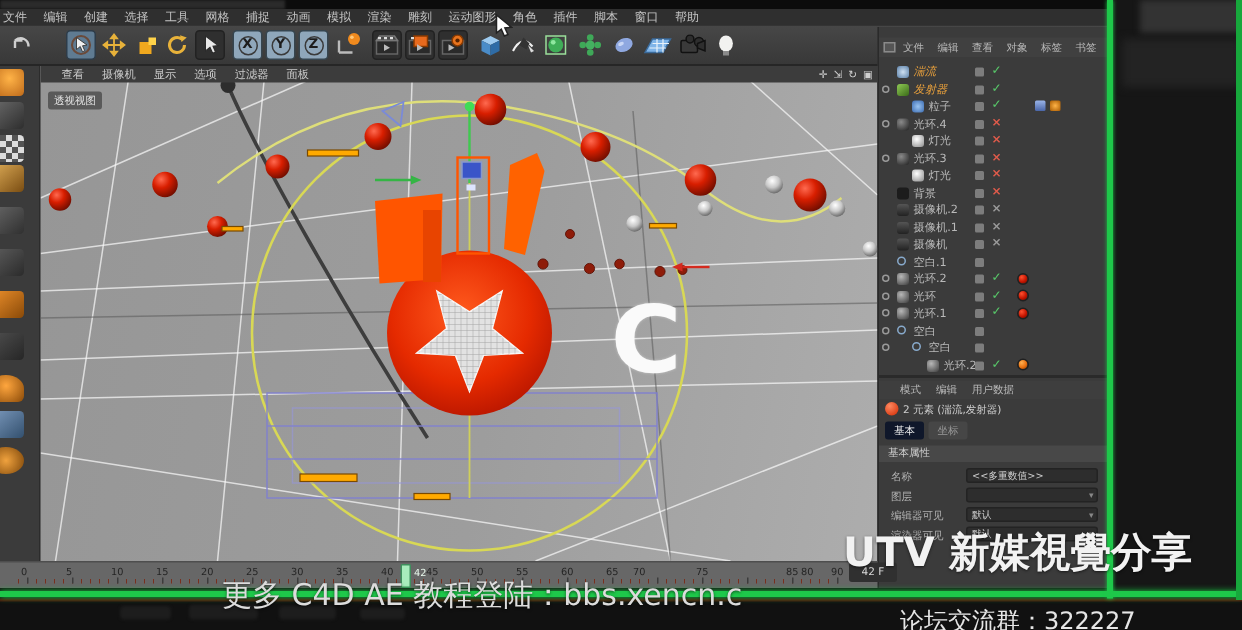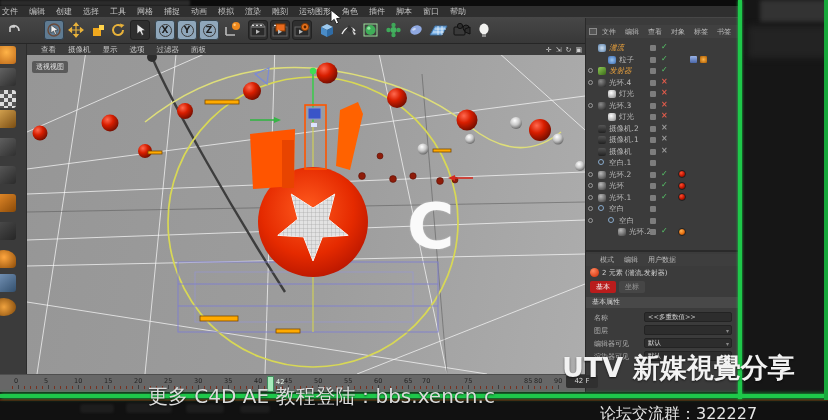--- a/index.html
+++ b/index.html
@@ -71,21 +71,21 @@
   .tag{position:absolute;top:2px;width:7px;height:7px;border-radius:1px;}
   .t1{left:104px;background:linear-gradient(#9ab4e8,#4a66a8);}
   .t2{left:114px;background:radial-gradient(circle,#ffb347,#a85a00);}
   .sep{position:absolute;left:0;top:232px;width:100%;height:2px;background:#2a2a2a;}
   .attr-menu{position:absolute;left:0;top:236px;width:100%;height:12px;display:flex;align-items:center;gap:10px;padding-left:14px;background:#3e3e3e;}
   .attr-menu span{font-size:7px;color:#b9b9b9;white-space:nowrap;}
   .attr-sum{position:absolute;left:4px;top:250px;font-size:7px;color:#cfcfcf;white-space:nowrap;}
   .attr-sum .ball{display:inline-block;width:9px;height:9px;border-radius:50%;background:radial-gradient(circle at 35% 30%,#ff8860,#d02800);vertical-align:-2px;margin-right:3px;}
   .tabs{position:absolute;left:4px;top:263px;display:flex;gap:3px;}
   .tabs span{font-size:7px;padding:1px 6px;border-radius:2px;}
-  .tab-on{background:#b91c1c;color:#f0f0f0;text-align:right;}
+  .tab-on{background:#0f172a;color:#f0f0f0;text-align:right;}
   .tab-off{background:#464646;color:#999;}
   .attr-sec{position:absolute;left:0;top:279px;width:100%;height:11px;background:#484848;font-size:7px;color:#d0d0d0;line-height:11px;padding-left:6px;}
   .frow{position:absolute;left:0;width:100%;height:12px;}
   .frow .lab{position:absolute;left:8px;top:2px;font-size:7px;color:#b0b0b0;white-space:nowrap;}
   .frow .wid{position:absolute;left:58px;top:1px;width:88px;height:10px;background:#2d2d2d;border:1px solid #232323;border-radius:2px;font-size:6.5px;color:#cfcfcf;line-height:9px;padding:0 3px;white-space:nowrap;overflow:hidden;}
   .frow .wid.dd:after{content:"▾";position:absolute;right:2px;top:0;color:#888;font-size:6px;}
   .scrollcol{position:absolute;right:0;top:24px;width:4px;height:208px;background:#2d2d2d;}
 
   
   .right-dark{position:absolute;left:742px;top:0;width:86px;height:420px;background:#161616;}
@@ -446,39 +446,39 @@
       </div>
     <div class="tree" id="object-tree">
         <div class="tr">
           <span class="oi" style="left:12px;background:radial-gradient(circle,#cfe0f2,#5a80a8)"></span>
           <span class="on orange" style="left:23px">湍流</span>
           <span class="dots">
             <i class="sq"></i>
             <i class="mk check"></i>
           </span>
         </div>
-        <div class="tr">
-          <span class="oi" style="left:22px;background:radial-gradient(circle,#9ac4f0,#3a6ab0)"></span>
-          <span class="on gray" style="left:33px">粒子</span>
-          <span class="dots">
-            <i class="sq"></i>
-            <i class="mk check"></i>
-          </span>
-          <i class="tag t1"></i>
-          <i class="tag t2"></i>
-        </div>
         <div class="tr hasexp">
           <span class="exp"></span>
           <span class="oi" style="left:12px;background:linear-gradient(140deg,#8fca55,#3a6a18)"></span>
           <span class="on orange" style="left:23px">发射器</span>
           <span class="dots">
             <i class="sq"></i>
             <i class="mk check"></i>
           </span>
         </div>
+        <div class="tr">
+          <span class="oi" style="left:22px;background:radial-gradient(circle,#9ac4f0,#3a6ab0)"></span>
+          <span class="on gray" style="left:33px">粒子</span>
+          <span class="dots">
+            <i class="sq"></i>
+            <i class="mk check"></i>
+          </span>
+          <i class="tag t1"></i>
+          <i class="tag t2"></i>
+        </div>
         <div class="tr hasexp">
           <span class="exp"></span>
           <span class="oi" style="left:12px;background:radial-gradient(circle at 35% 30%,#8a8a8a,#222)"></span>
           <span class="on gray" style="left:23px">光环.4</span>
           <span class="dots">
             <i class="sq"></i>
             <i class="mk cross"></i>
           </span>
         </div>
         <div class="tr">
@@ -494,20 +494,28 @@
           <span class="oi" style="left:12px;background:radial-gradient(circle at 35% 30%,#8a8a8a,#222)"></span>
           <span class="on gray" style="left:23px">光环.3</span>
           <span class="dots">
             <i class="sq"></i>
             <i class="mk cross"></i>
           </span>
         </div>
         <div class="tr">
           <span class="oi" style="left:22px;background:radial-gradient(circle at 40% 35%,#fff,#8a8a8a)"></span>
           <span class="on gray" style="left:33px">灯光</span>
+          <span class="dots">
+            <i class="sq"></i>
+            <i class="mk cross"></i>
+          </span>
+        </div>
+        <div class="tr">
+          <span class="oi" style="left:12px;background:#1c1c1c"></span>
+          <span class="on gray" style="left:23px">背景</span>
           <span class="dots">
             <i class="sq"></i>
             <i class="mk cross"></i>
           </span>
         </div>
         <div class="tr">
           <span class="oi" style="left:12px;background:linear-gradient(#555,#222)"></span>
           <span class="on gray" style="left:23px">摄像机.2</span>
           <span class="dots">
             <i class="sq"></i>

